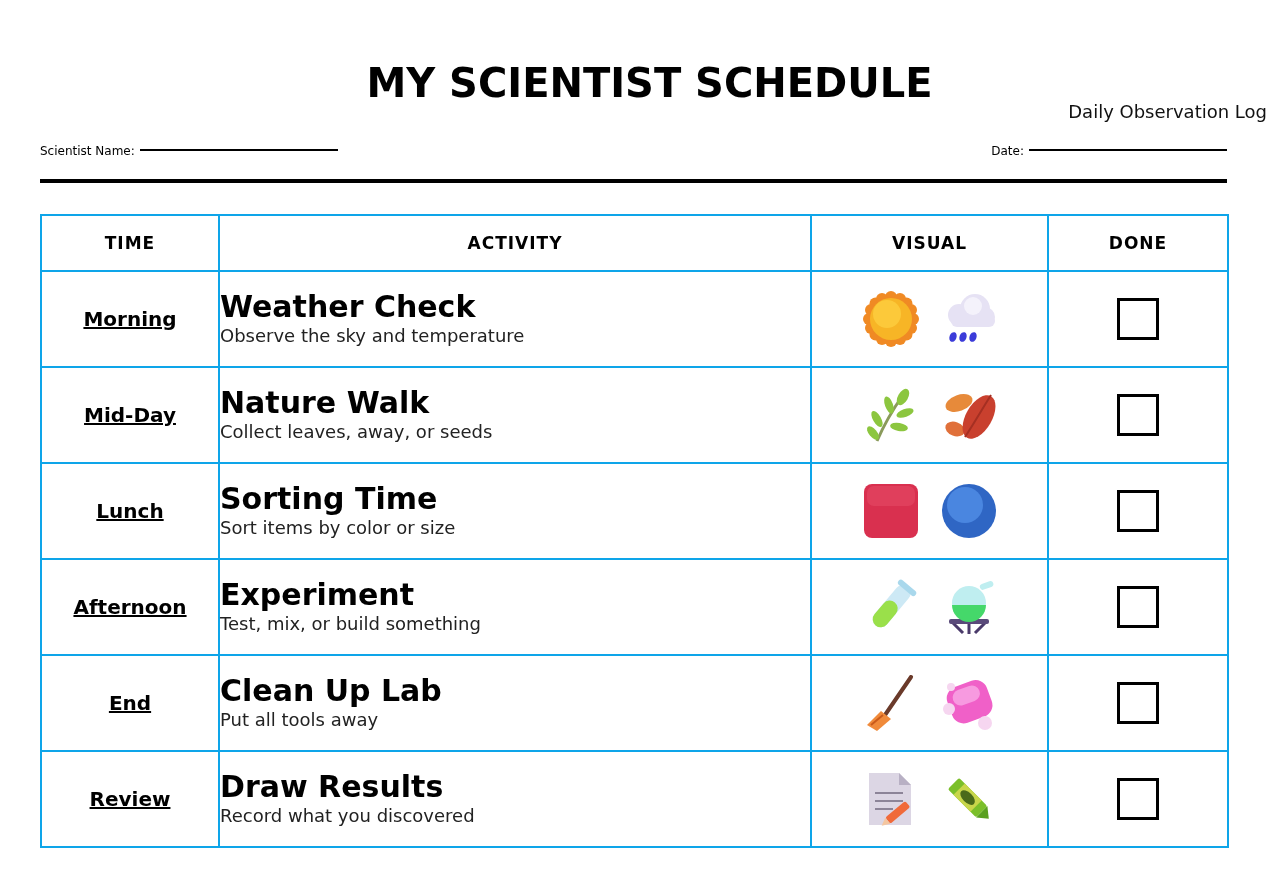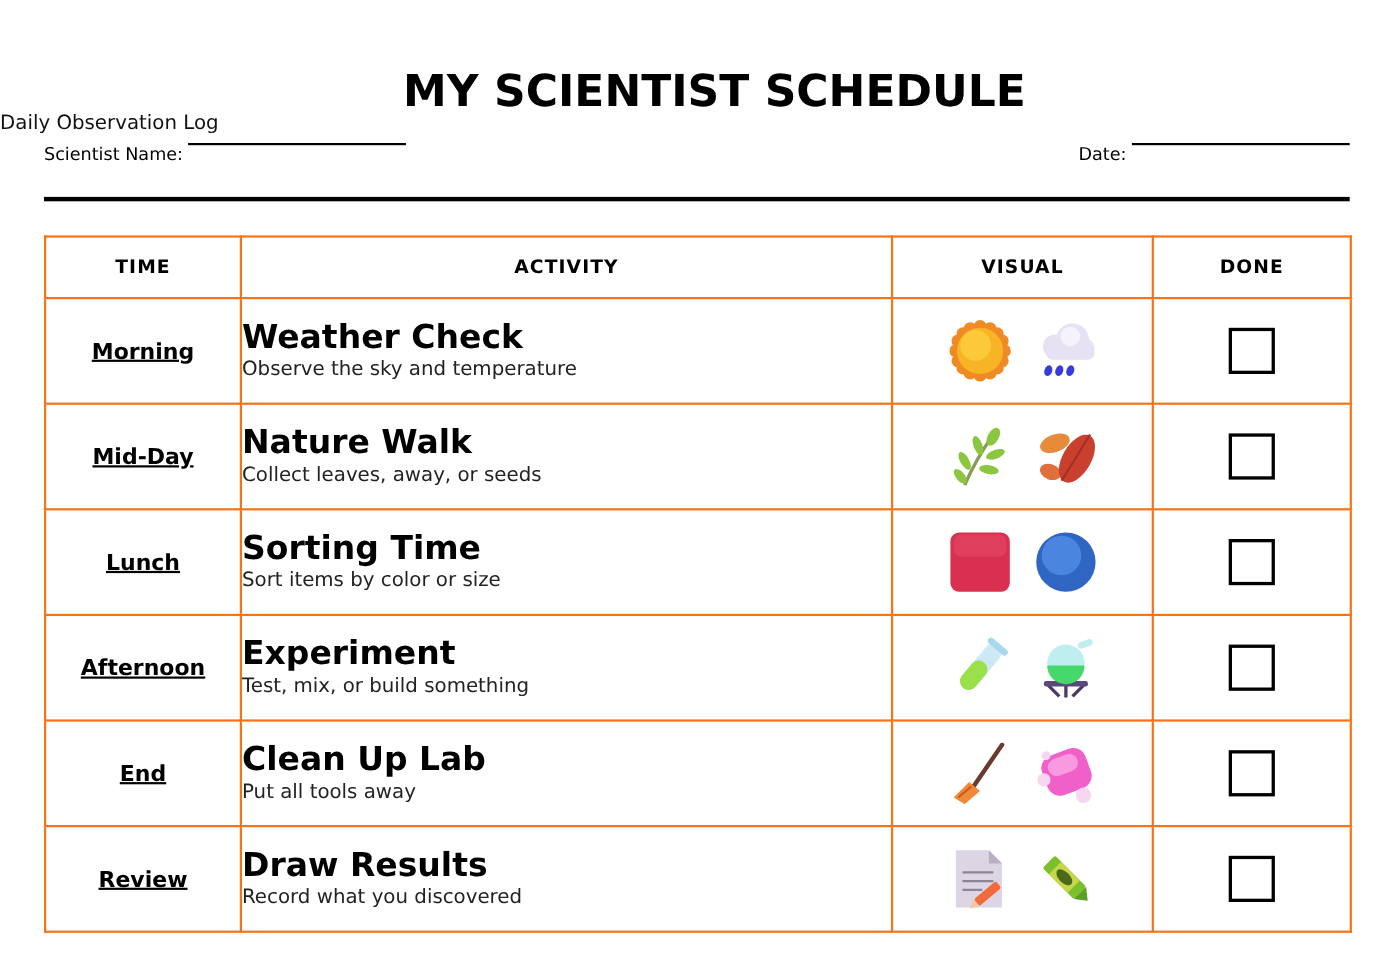--- a/index.html
+++ b/index.html
@@ -5,38 +5,38 @@
     html, body { margin: 0; padding: 0; background: #ffffff; }
     body {
       width: 1267px; height: 887px; position: relative; overflow: hidden;
       font-family: "DejaVu Sans", "Liberation Sans", sans-serif; color: #000;
     }
     .title {
       position: absolute; top: 44px; left: 0; width: 1267px; text-align: center;
       font-size: 40px; font-weight: bold; letter-spacing: 0px; margin: 16px;
     }
     .subtitle {
-      position: absolute; top: 101px; left: 0; width: 1267px; text-align: left;
+      position: absolute; top: 101px; left: 0; width: 1267px; text-align: right;
       font-size: 18px; color: #111;
     }
     .field {
-      position: absolute; top: 130px; font-size: 16px; display: flex; align-items: flex-start;
+      position: absolute; top: 144px; font-size: 12px; display: flex; align-items: center;
     }
     .field.name { left: 40px; }
     .field.date { right: 40px; }
     .field .line { display: inline-block; height: 0; border-bottom: 2px solid #000; margin-left: 5px; margin-bottom: 2px; }
     .field.name .line { width: 198px; }
     .field.date .line { width: 198px; }
     .rule { position: absolute; left: 40px; top: 179px; width: 1187px; height: 0; border-top: 4px solid #000; }
 
     table.sched {
       position: absolute; left: 40px; top: 214px; width: 1187px;
       border-collapse: collapse; table-layout: fixed;
     }
-    table.sched th, table.sched td { border: 2px solid #f97316; padding: 0; }
+    table.sched th, table.sched td { border: 2px solid #0ea5e9; padding: 0; }
     table.sched th { height: 54px; font-size: 17px; font-weight: bold; letter-spacing: 1px; text-align: center; }
     table.sched td { height: 94px; }
     col.c-time { width: 178px; }
     col.c-act { width: 592px; }
     col.c-vis { width: 237px; }
     col.c-done { width: 180px; }
     td.time { text-align: center; font-weight: bold; font-size: 20px; text-decoration: underline; }
     td.act { padding-left: 10px; vertical-align: middle; }
     td.act .a-title { font-size: 30px; font-weight: bold; line-height: 28px; }
     td.act .a-desc { font-size: 18px; color: #222; margin-top: 4px; }

